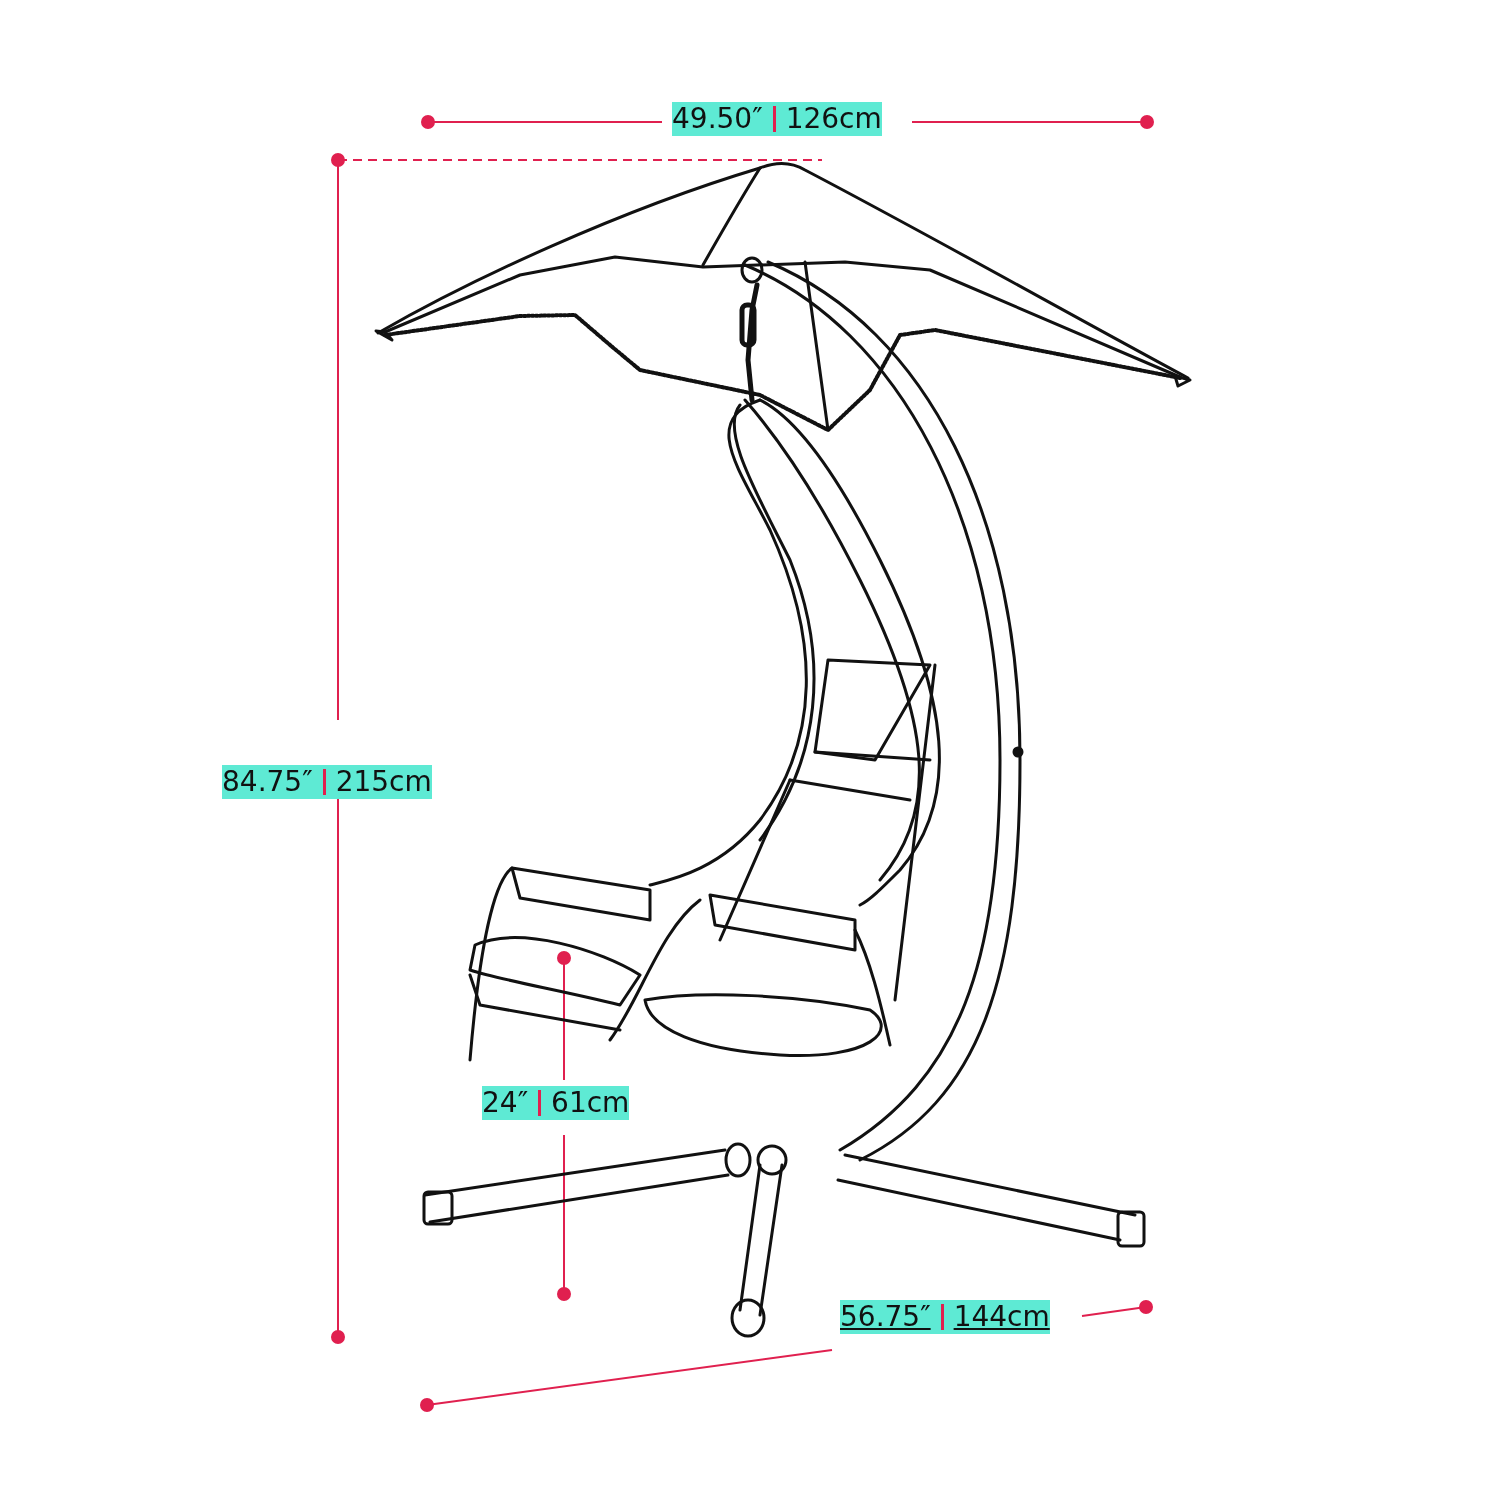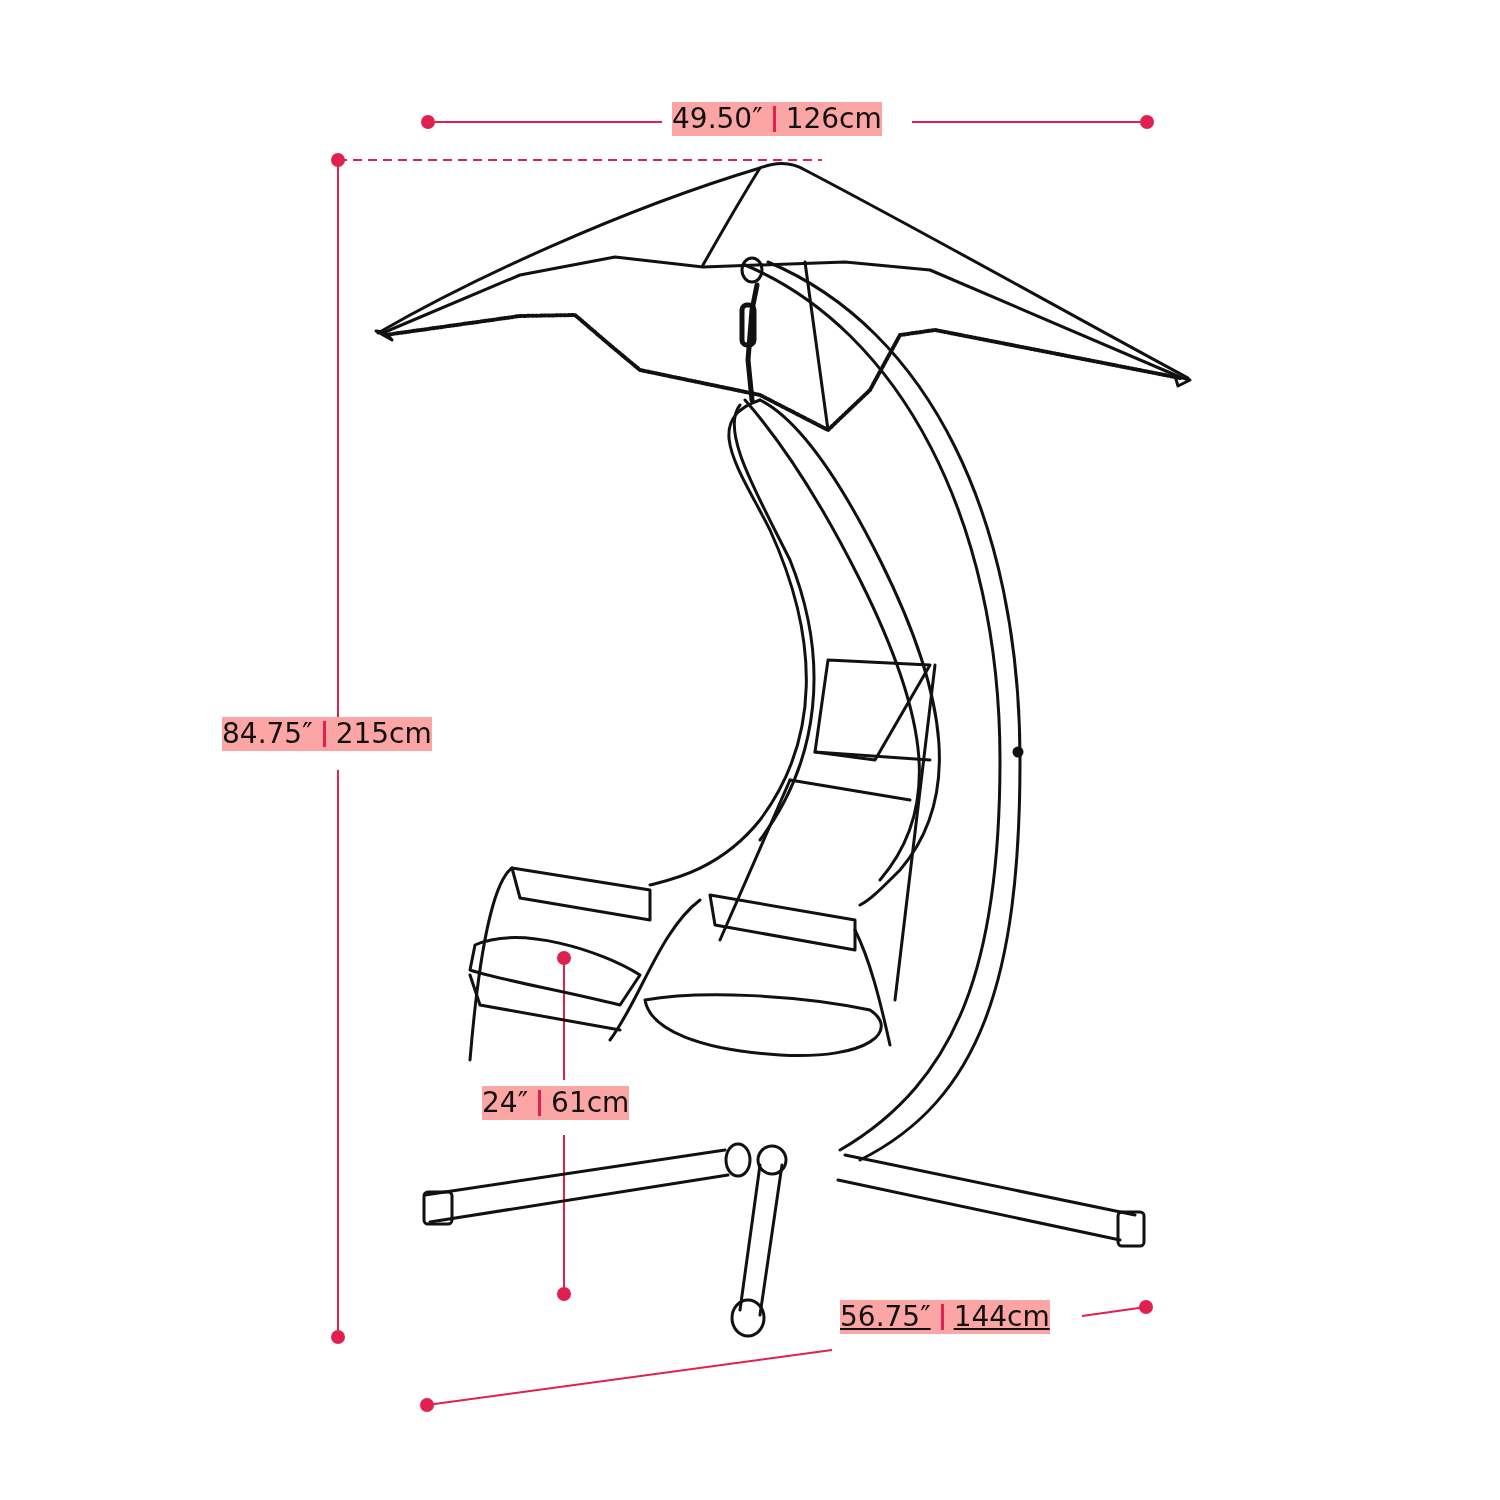--- a/index.html
+++ b/index.html
@@ -1,20 +1,20 @@
 <!DOCTYPE html>
 <html><head>
 <meta charset="utf-8">
 <style>
   html, body { margin:0; padding:0; background:#ffffff; }
   body { width:1500px; height:1500px; position:relative; overflow:hidden;
          font-family:"Liberation Sans", sans-serif; }
   svg.drawing { position:absolute; left:0; top:0; }
   .dim-label { position:absolute; font-family:"DejaVu Sans", sans-serif; font-size:28px;
-               color:#111; white-space:nowrap; background:#fca5a5; line-height:34px;
+               color:#111; white-space:nowrap; background:#5eead4; line-height:34px;
                display:flex; align-items:center; }
   .dim-label .sep { display:inline-block; width:3px; height:26px; margin:0 10px; }
 </style>
 </head>
 <body>
 
 <svg class="drawing" width="1500" height="1500" viewBox="0 0 1500 1500" xmlns="http://www.w3.org/2000/svg">
 
   <g stroke="#e0204f" fill="#e0204f" stroke-width="2">
 
@@ -109,21 +109,21 @@
     </g>
   </g>
 </svg>
 
 <div class="dim-label" style="left:672px; top:102px;">
   <span>49.50″</span>
   <span class="sep" style="background:#e0204f;"></span>
   <span>126cm</span>
 </div>
 
-<div class="dim-label" style="left:222px; top:717px;text-align:center;">
+<div class="dim-label" style="left:222px; top:765px;text-align:center;">
   <span>84.75″</span>
   <span class="sep" style="background:#e0204f;"></span>
   <span>215cm</span>
 </div>
 
 <div class="dim-label" style="left:482px; top:1086px;">
   <span>24″</span>
   <span class="sep" style="background:#e0204f;"></span>
   <span>61cm</span>
 </div>

